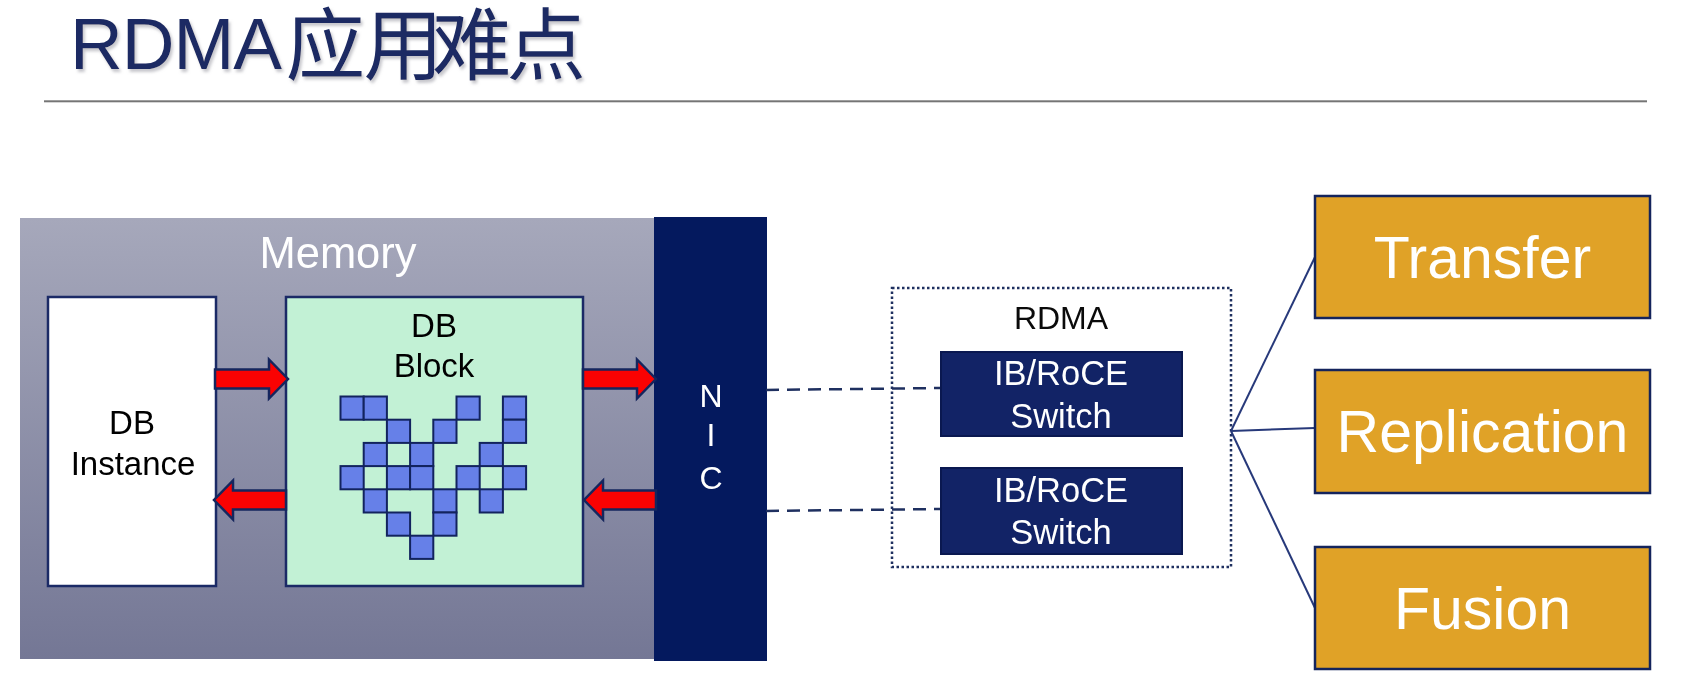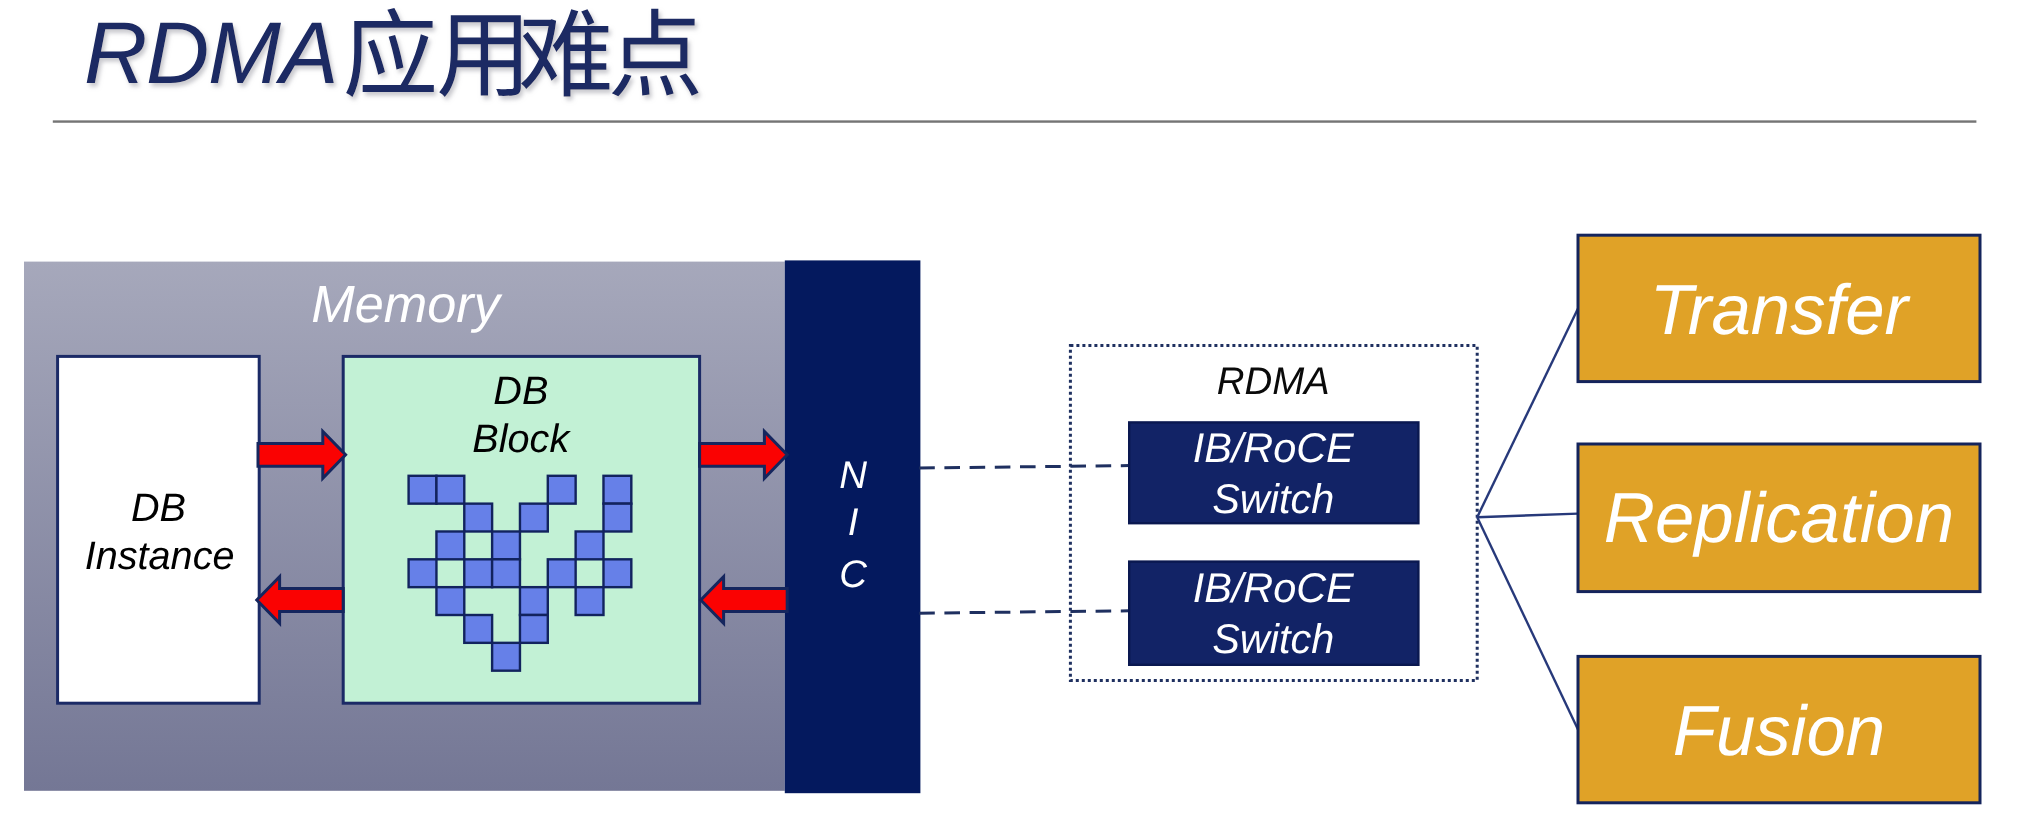--- a/index.html
+++ b/index.html
@@ -1,16 +1,16 @@
 <!DOCTYPE html>
 <html><head>
 <meta charset="utf-8">
 <style>
 html,body{margin:0;padding:0;background:#ffffff;}
-#page{position:relative;width:1681px;height:688px;background:#ffffff;overflow:hidden;font-style:italic;}
+#page{position:relative;width:1681px;height:688px;background:#ffffff;overflow:hidden;}
 svg text{font-family:"Liberation Sans",sans-serif;}
 </style>
 </head>
 <body>
 <div id="page">
 <svg width="1681" height="688" viewBox="0 0 1681 688">
 <defs>
 <linearGradient id="memgrad" x1="0" y1="0" x2="0" y2="1">
 <stop offset="0" stop-color="#A6A8BB"></stop>
 <stop offset="1" stop-color="#747795"></stop>

